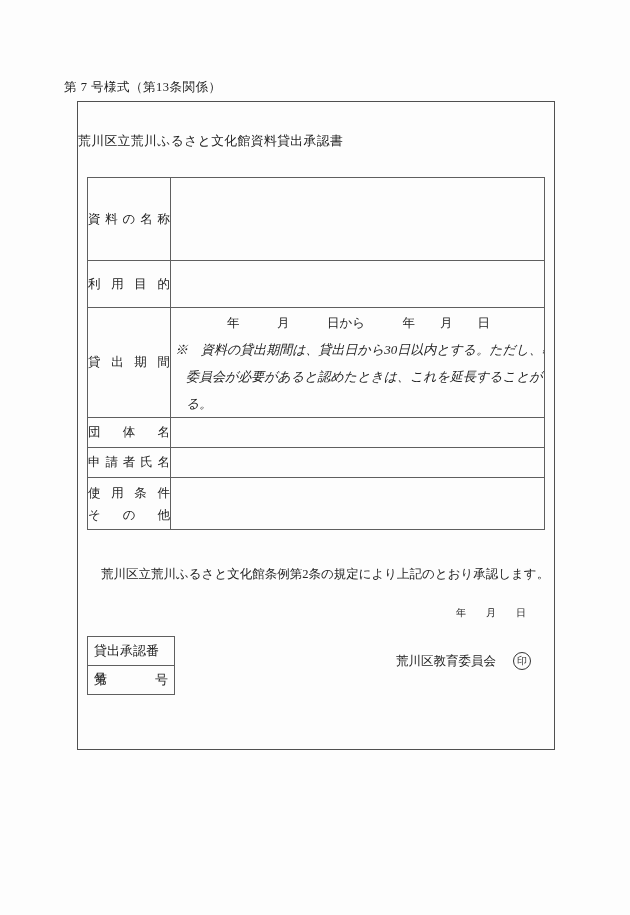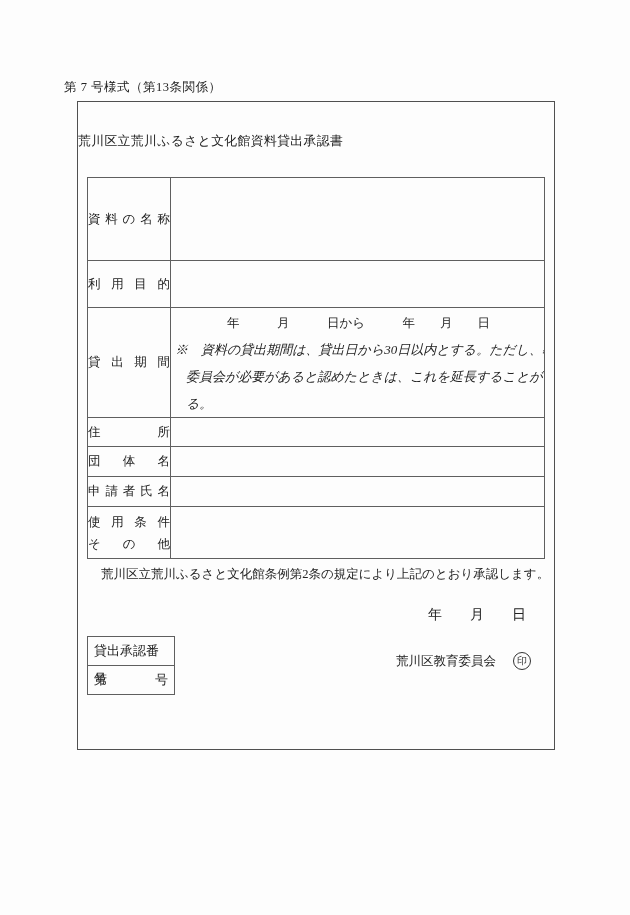--- a/index.html
+++ b/index.html
@@ -58,21 +58,21 @@
     margin-left:4px;padding-left:11px;text-indent:-11px;
     line-height:27px;white-space:pre;font-size:13px;font-style:italic;
   }
 
   .approval-sentence{
     position:absolute;left:23px;top:464px;
     font-size:12.5px;white-space:nowrap;
   }
   .approval-date{
     position:absolute;top:504px;right:28px;
-    font-size:14px;white-space:pre;
+    font-size:10px;white-space:pre;
   }
 
   .approval-number-box{
     position:absolute;left:9px;top:534px;width:88px;
     border:1px solid #5f5f5f;box-sizing:border-box;
     font-size:13px;background:#fdfdfd;
   }
   .anb-row{height:28px;line-height:28px;padding:0 6px;}
   .anb-header{border-bottom:1px solid #5f5f5f;}
   .anb-number{display:flex;justify-content:space-between;}
@@ -116,24 +116,20 @@
         </tr>
         <tr class="r-period">
           <td class="lbl">貸出期間</td>
           <td class="val period-cell">
             <div class="period-dates">年　　　月　　　日から　　　年　　月　　日</div>
             <div class="period-note">※　資料の貸出期間は、貸出日から30日以内とする。ただし、教育
 委員会が必要があると認めたときは、これを延長することができ
 る。</div>
           </td>
         </tr>
-        <tr class="r-addr">
-          <td class="lbl">住所</td>
-          <td class="val"></td>
-        </tr>
         <tr class="r-org">
           <td class="lbl">団体名</td>
           <td class="val"></td>
         </tr>
         <tr class="r-applicant">
           <td class="lbl">申請者氏名</td>
           <td class="val"></td>
         </tr>
         <tr class="r-cond">
           <td class="lbl">

